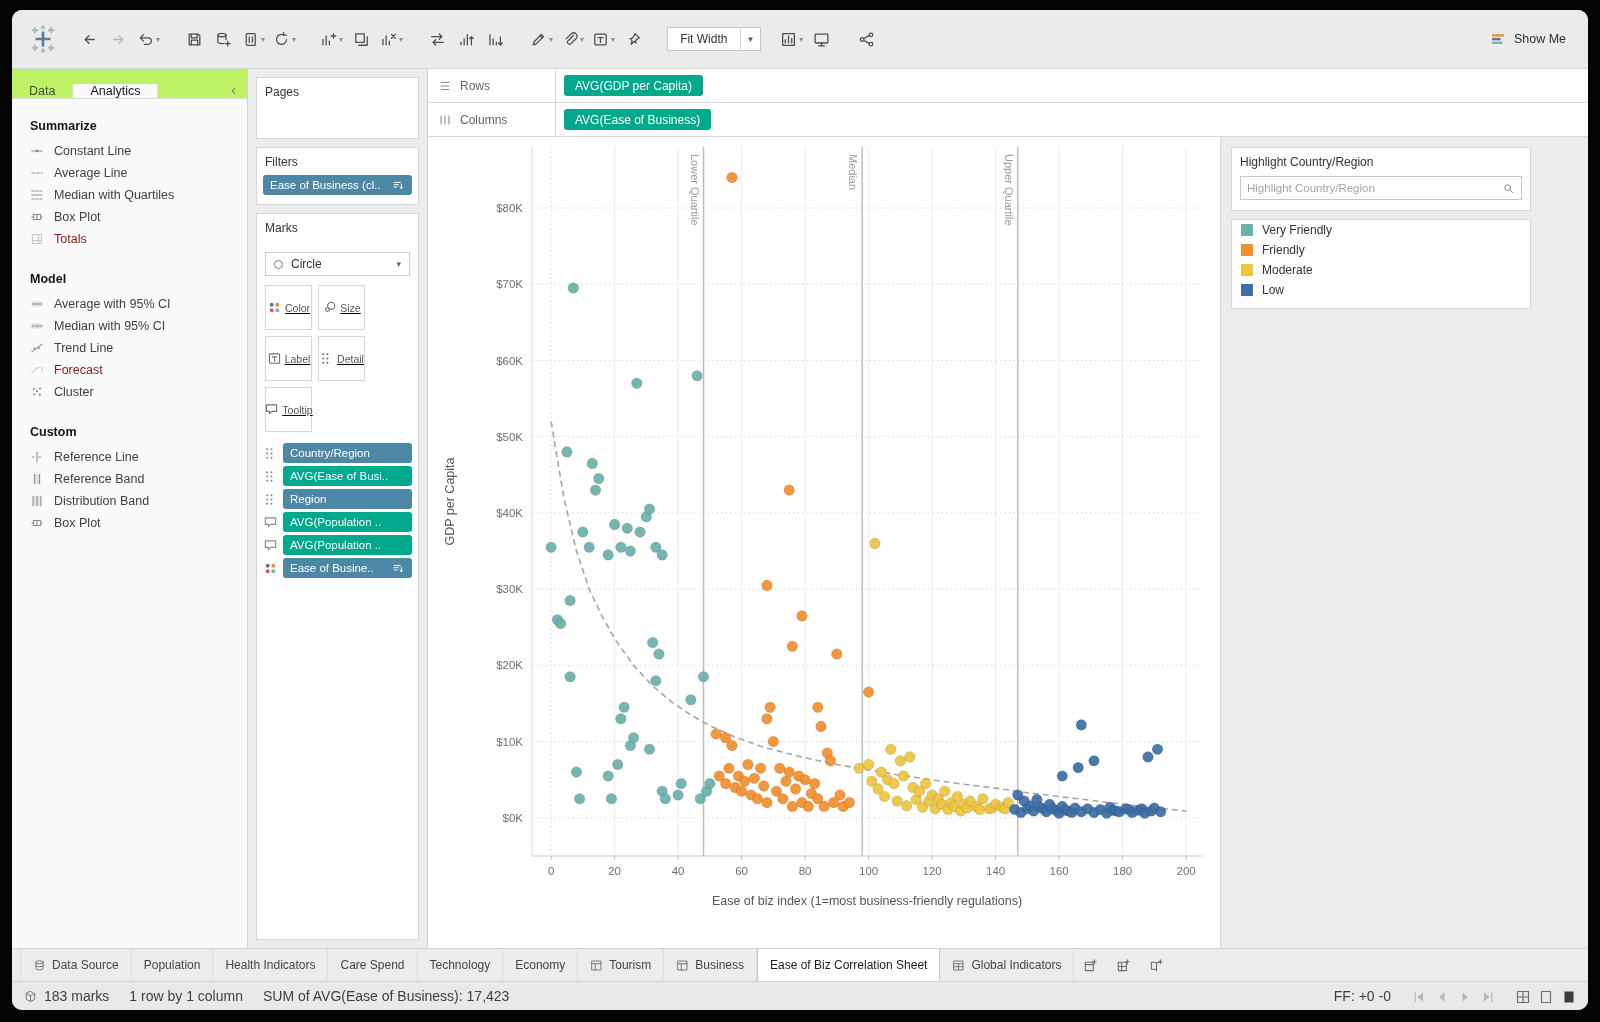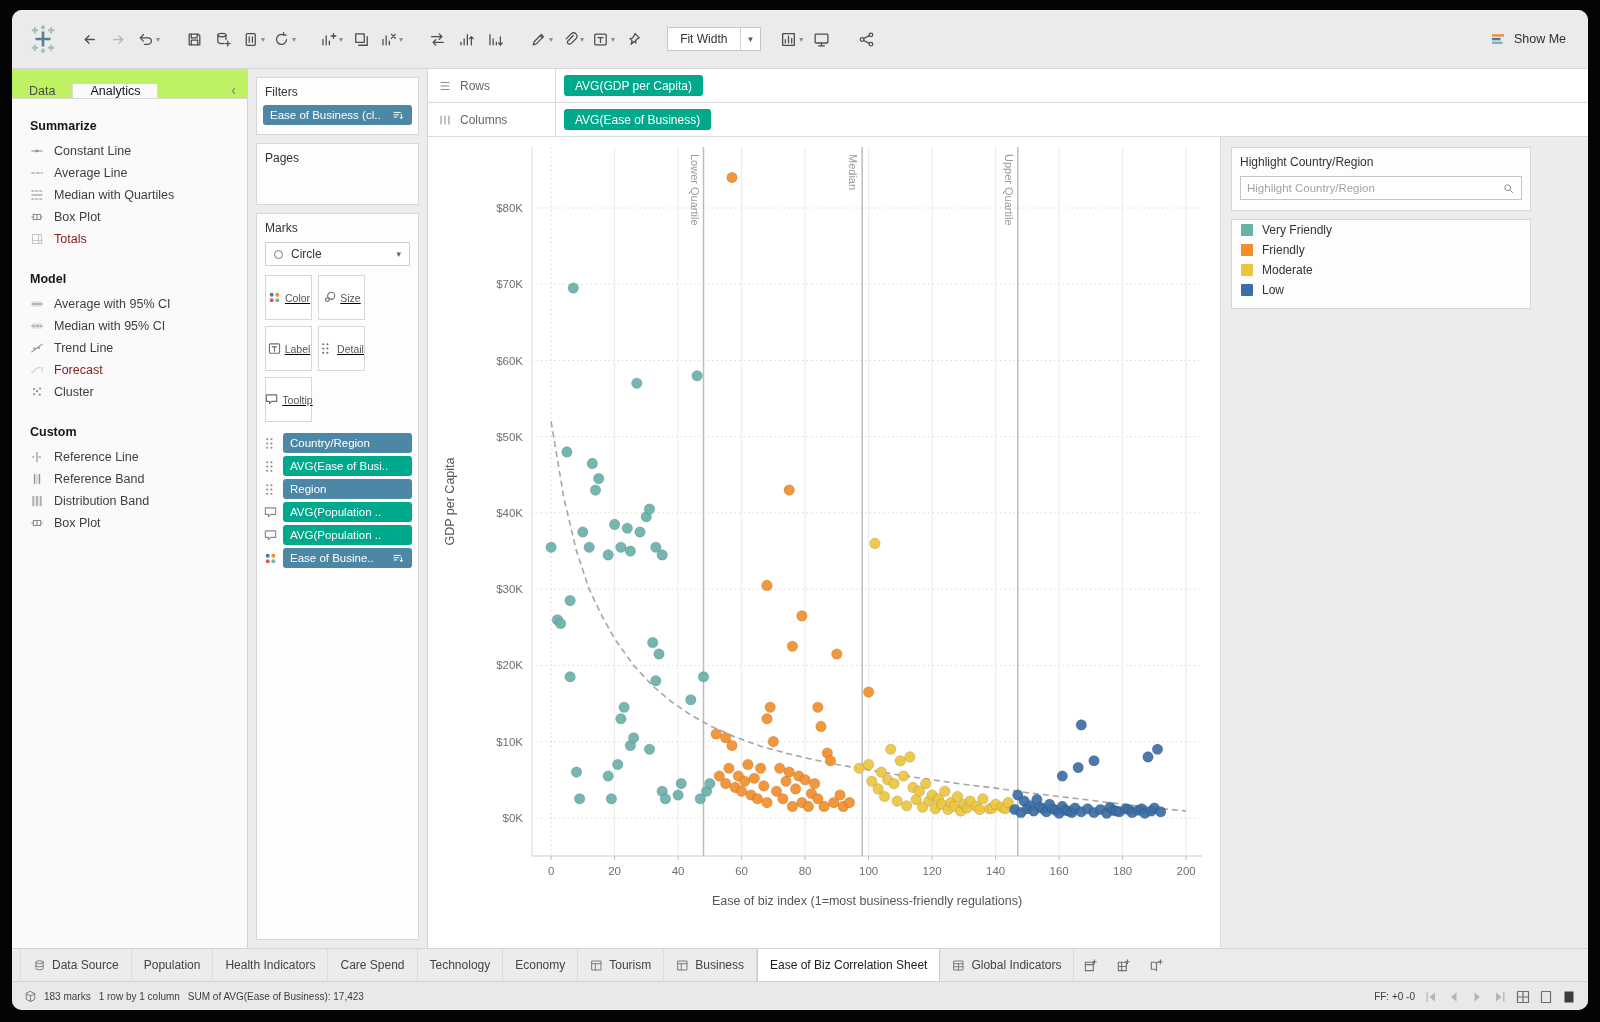--- a/index.html
+++ b/index.html
@@ -55,21 +55,21 @@
   .marks-card { flex:1; display:flex; flex-direction:column; min-height:0; }
   .pill-col { display:flex; flex-direction:column; gap:3px; padding:1px 6px; }
   .pill-row, .mark-pill-row { display:flex; align-items:center; gap:5px; }
   .pill { flex:1; min-width:0; display:flex; align-items:center; height:20px; border-radius:3px;
     padding:0 7px; font-size:11.5px; color:#fff; white-space:nowrap; overflow:hidden; }
   .pill.green { background:#00a98c; }
   .pill.blue  { background:#4d87a6; }
   .pill-label { overflow:hidden; white-space:nowrap; }
   .pill-tic { width:13px; height:13px; margin-left:auto; color:#fff; flex:none; display:inline-flex; }
   .mp-icon { width:15px; height:15px; color:#8b8b8b; flex:none; display:inline-flex; }
-  .mark-type { margin:2px 8px 9px; height:24px; border:1px solid #cfcfcf; background:#fff;
+  .mark-type { margin:12px 8px 9px; height:24px; border:1px solid #cfcfcf; background:#fff;
     display:flex; align-items:center; gap:8px; padding:0 8px; font-size:12px; color:#333; }
   .circle-glyph { width:9px; height:9px; border:1.4px solid #787878; border-radius:50%; flex:none; }
   .mt-caret { margin-left:auto; color:#666; font-size:9px; }
   .mark-buttons { display:flex; flex-wrap:wrap; gap:6px; padding:0 8px 10px; }
   .mark-btn { width:47px; height:45px; border:1px solid #d7d7d7; background:#fff;
     display:flex; flex-direction:row; align-items:center; justify-content:center; gap:3px;text-decoration:underline; }
   .mark-btn .icw { width:15px; height:15px; color:#6e6e6e; }
   .mark-btn .lbl { font-size:10.5px; color:#555; }
 
   
@@ -104,21 +104,21 @@
     display:flex; align-items:stretch; padding-left:8px; font-size:12px; color:#444; overflow:hidden; }
   .sheet-tab { display:flex; align-items:center; gap:6px; padding:0 12px; border-right:1px solid #dcdcdc; white-space:nowrap; }
   .sheet-tab:first-child { border-left:1px solid #dcdcdc; }
   .sheet-tab .icw, .tab-ic { width:13px; height:13px; color:#777; display:inline-flex; }
   .sheet-tab.active { background:#fff; color:#1d1d1d; border-left:1px solid #c9c9c9; border-right:1px solid #c9c9c9; }
   .new-tab-btn { display:flex; align-items:center; padding:0 9px; color:#6f6f6f; }
   .new-tab-btn .icw { width:15px; height:15px; }
 
   
   .status-bar { height:29px; flex:none; background:#e9e9e9; border-top:1px solid #d2d2d2;
-    display:flex; align-items:center; gap:8px; padding:0 12px; font-size:10px; color:#3e3e3e; }
+    display:flex; align-items:center; gap:20px; padding:0 12px; font-size:14px; color:#3e3e3e; }
   .sb-item { display:flex; align-items:center; gap:7px; white-space:nowrap; }
   .sb-item .icw { width:13px; height:13px; color:#777; }
   .sb-spacer { flex:1; }
   .sb-icons { display:flex; align-items:center; gap:8px; }
   .sbtn { display:inline-flex; width:15px; height:15px; color:#6f6f6f; }
   .sbtn.dim { color:#b5b5b5; }
   .sbtn.activeview { color:#3c3c3c; }
 </style>
 </head>
 <body>
@@ -562,40 +562,40 @@
                   </g>
                 </svg>
               </span>
               <span>Box Plot</span>
             </div>
           </div>
         </div>
     </div>
 
     <div class="shelf-pane">
+      <div class="card pages-card">
+        <div class="card-title">Pages</div>
+      </div>
       <div class="card filters-card">
         <div class="card-title">Filters</div>
         <div id="filter-pills" class="pill-col">
             <div class="pill-row">
               <div class="pill blue">
                 <span class="pill-label">Ease of Business (cl..</span>
                 <span class="pill-tic">
                   <svg viewBox="0 0 16 16">
                     <g fill="none" stroke="currentColor" stroke-width="1.2" stroke-linecap="round" stroke-linejoin="round">
                       <path d="M2.5 4.2h8M2.5 7h5.5M2.5 9.8h3.5"></path>
                       <path d="M11.5 6.5v5.2M9.8 10l1.7 1.7 1.7-1.7"></path>
                     </g>
                   </svg>
                 </span>
               </div>
             </div>
           </div>
-      </div>
-      <div class="card pages-card">
-        <div class="card-title">Pages</div>
       </div>
       <div class="card marks-card">
         <div class="card-title">Marks</div>
         <div class="mark-type">
           <span class="circle-glyph"></span>
           <span>Circle</span>
           <span class="mt-caret">▾</span>
         </div>
         <div id="mark-buttons" class="mark-buttons">
             <div class="mark-btn">

